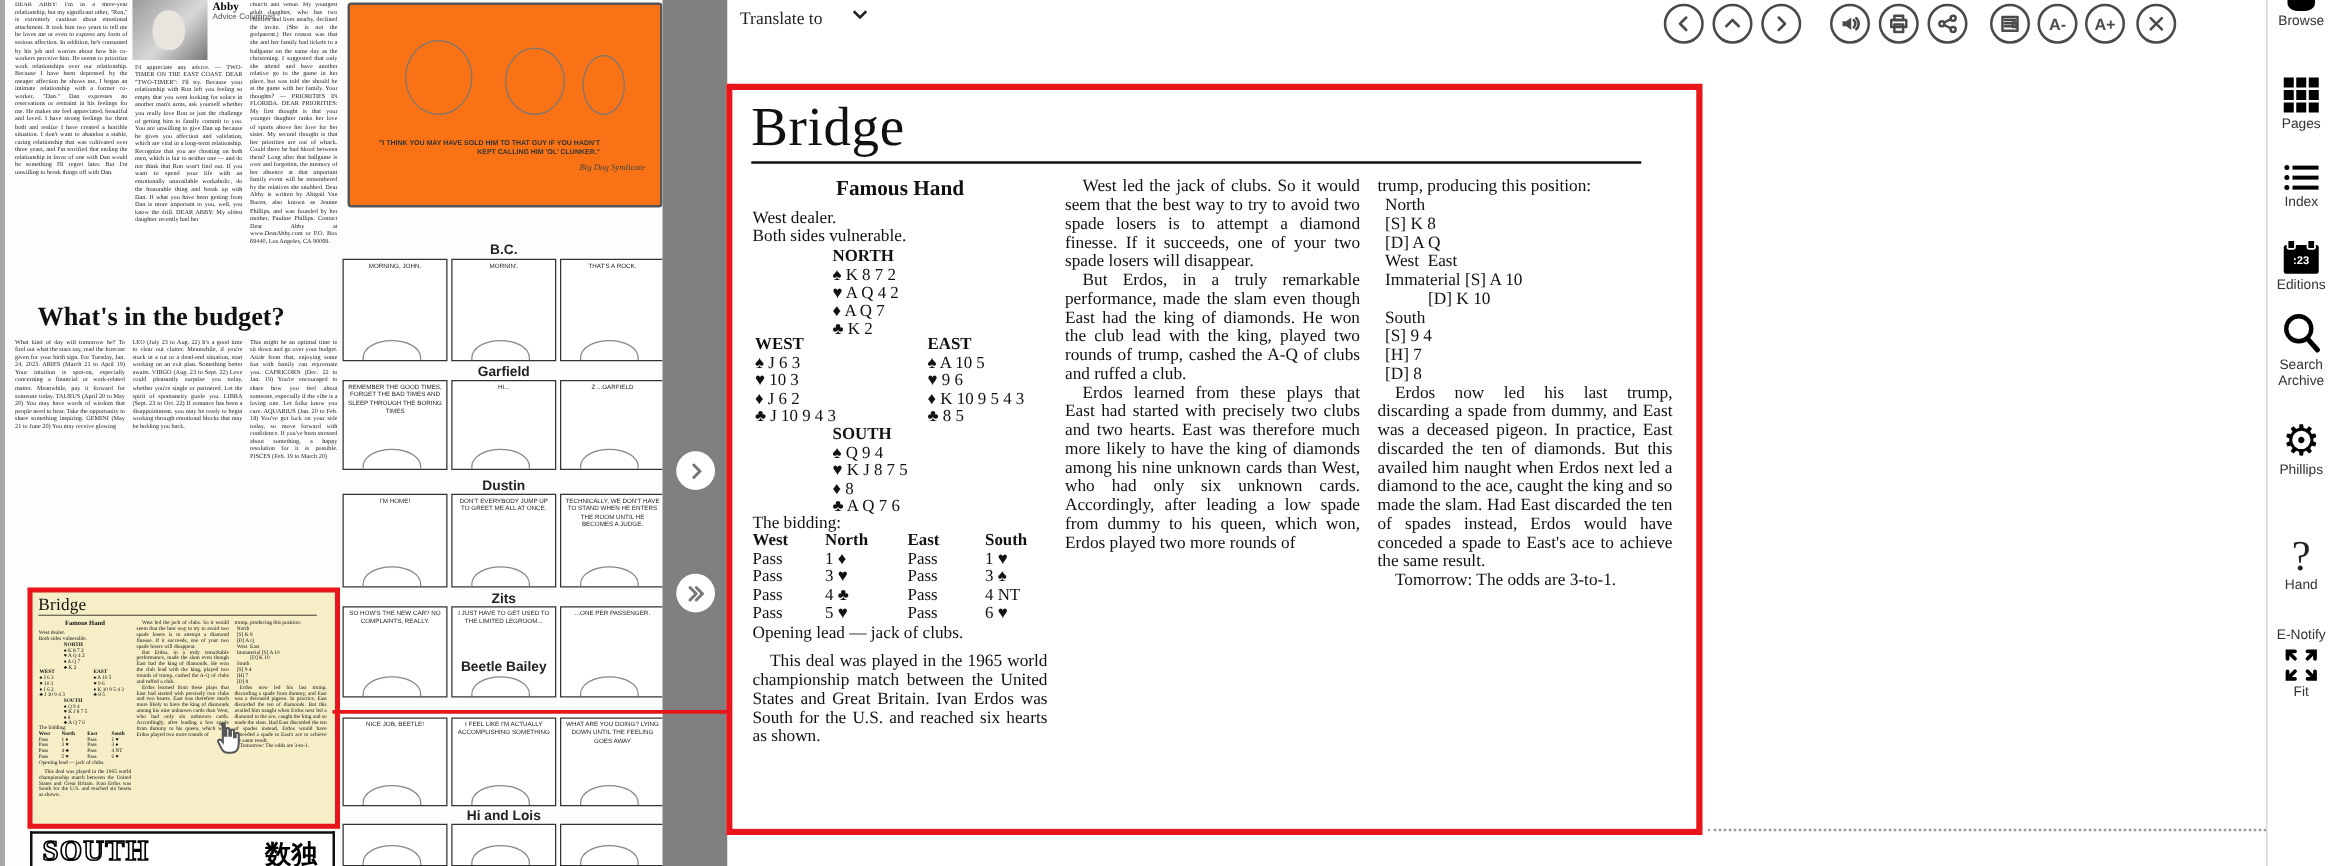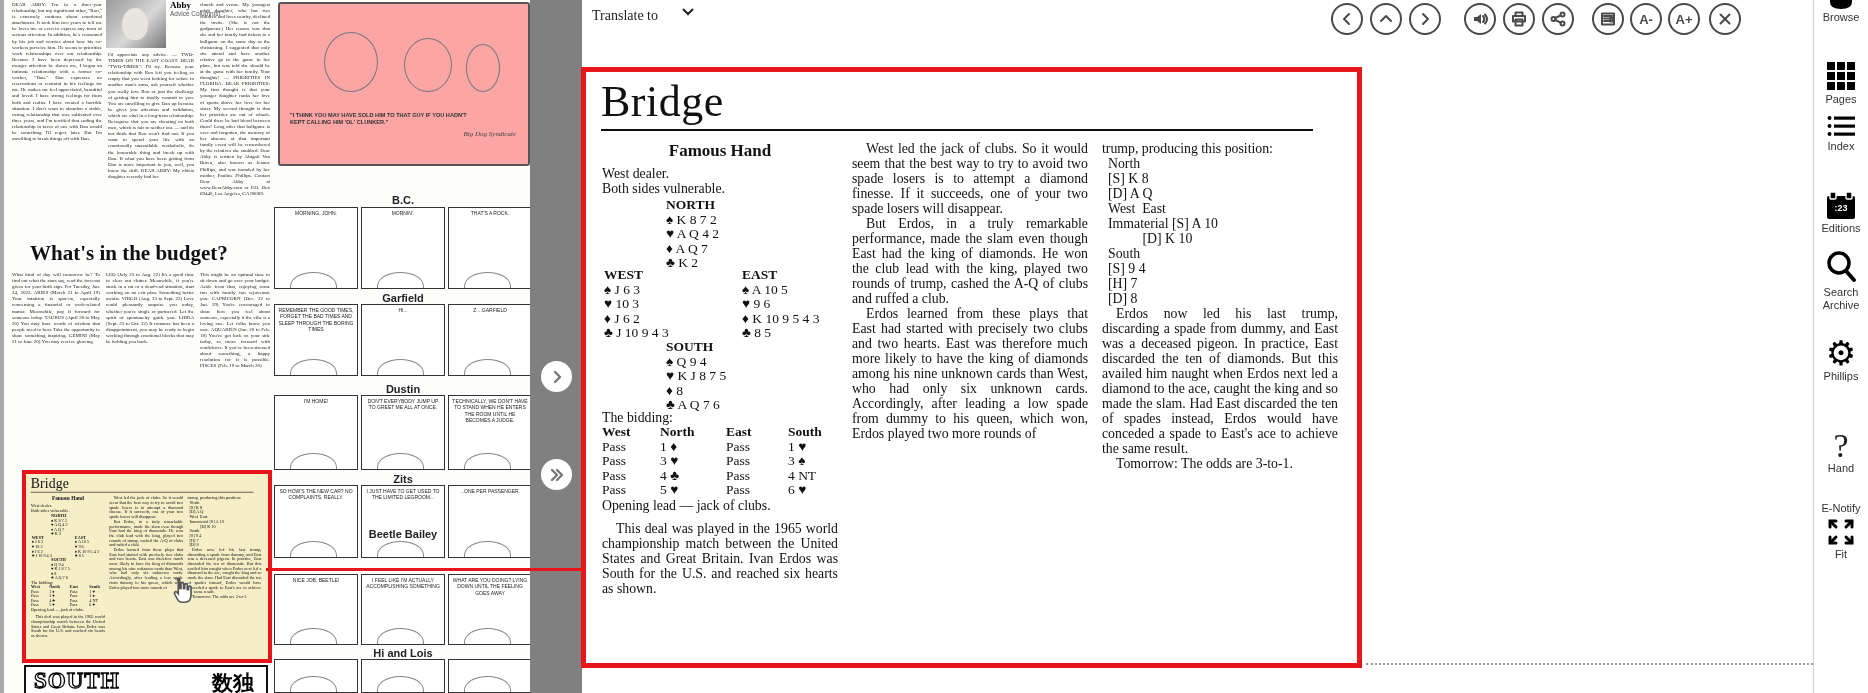--- a/index.html
+++ b/index.html
@@ -34,21 +34,21 @@
   .hand-cursor { position:absolute; left:166px; top:576px; z-index:50; }
   .sudoku-band { position:absolute; left:20px; top:665px; width:244px; height:28px;
     border:2px solid #111; border-bottom:none; background:#fff; }
   .sudoku-word { position:absolute; left:8px; top:1px; font-family:"Liberation Serif",serif;
     font-size:23px; font-weight:bold; color:#fff; -webkit-text-stroke:1.3px #000; letter-spacing:1px; }
   .sudoku-cjk { position:absolute; right:12px; top:2px; font-size:21px; color:#000; font-weight:bold; }
 
   
   .comics { position:absolute; left:268px; top:0; width:262px; height:693px; }
   .cartoon-box { position:absolute; left:6px; top:2px; width:252px; height:164px;
-    border:2px solid #555; border-radius:3px; background:#fca5a5; }
+    border:2px solid #555; border-radius:3px; background:#f97316;text-align:right; }
   .cartoon-art { position:absolute; left:14px; top:10px; width:224px; height:92px; }
   .cartoon-art i { position:absolute; border:1.5px solid #777; border-radius:50%; }
   .cart-cap { position:absolute; left:10px; top:108px; width:190px; font-size:5.6px;
     font-weight:bold; color:#333; line-height:1.3; font-family:"Liberation Sans",sans-serif;}
   .cart-credit { position:absolute; right:12px; bottom:26px; font-size:7px; font-style:italic;
     font-family:"Liberation Serif",serif; color:#444; }
   .strip-title { position:absolute; width:100%; text-align:center; font-weight:bold;
     font-size:11px; color:#222; }
   .strip { position:absolute; left:2px; width:258px; display:flex; gap:3px; }
   .panel { flex:1; border:1.5px solid #333; background:#fff; position:relative; overflow:hidden; }
@@ -489,21 +489,21 @@
           <i></i>
           <i></i>
           <i></i>
           <i></i>
           <i></i>
           <i></i>
           <i></i>
         </div>
       <div class="sb-label">Pages</div>
     </div>
-    <div class="sb-item" style="top:114px;">
+    <div class="sb-item" style="top:130px;">
       <svg class="sb-ico" width="28" height="24" viewBox="0 0 28 24">
         <circle cx="2.5" cy="4" r="2" fill="#000"></circle>
           <rect x="7" y="2.5" width="21" height="3.2" fill="#000"></rect>
         <circle cx="2.5" cy="12" r="2" fill="#000"></circle>
           <rect x="7" y="10.5" width="21" height="3.2" fill="#000"></rect>
         <circle cx="2.5" cy="20" r="2" fill="#000"></circle>
           <rect x="7" y="18.5" width="21" height="3.2" fill="#000"></rect>
       </svg>
       <div class="sb-label">Index</div>
     </div>

